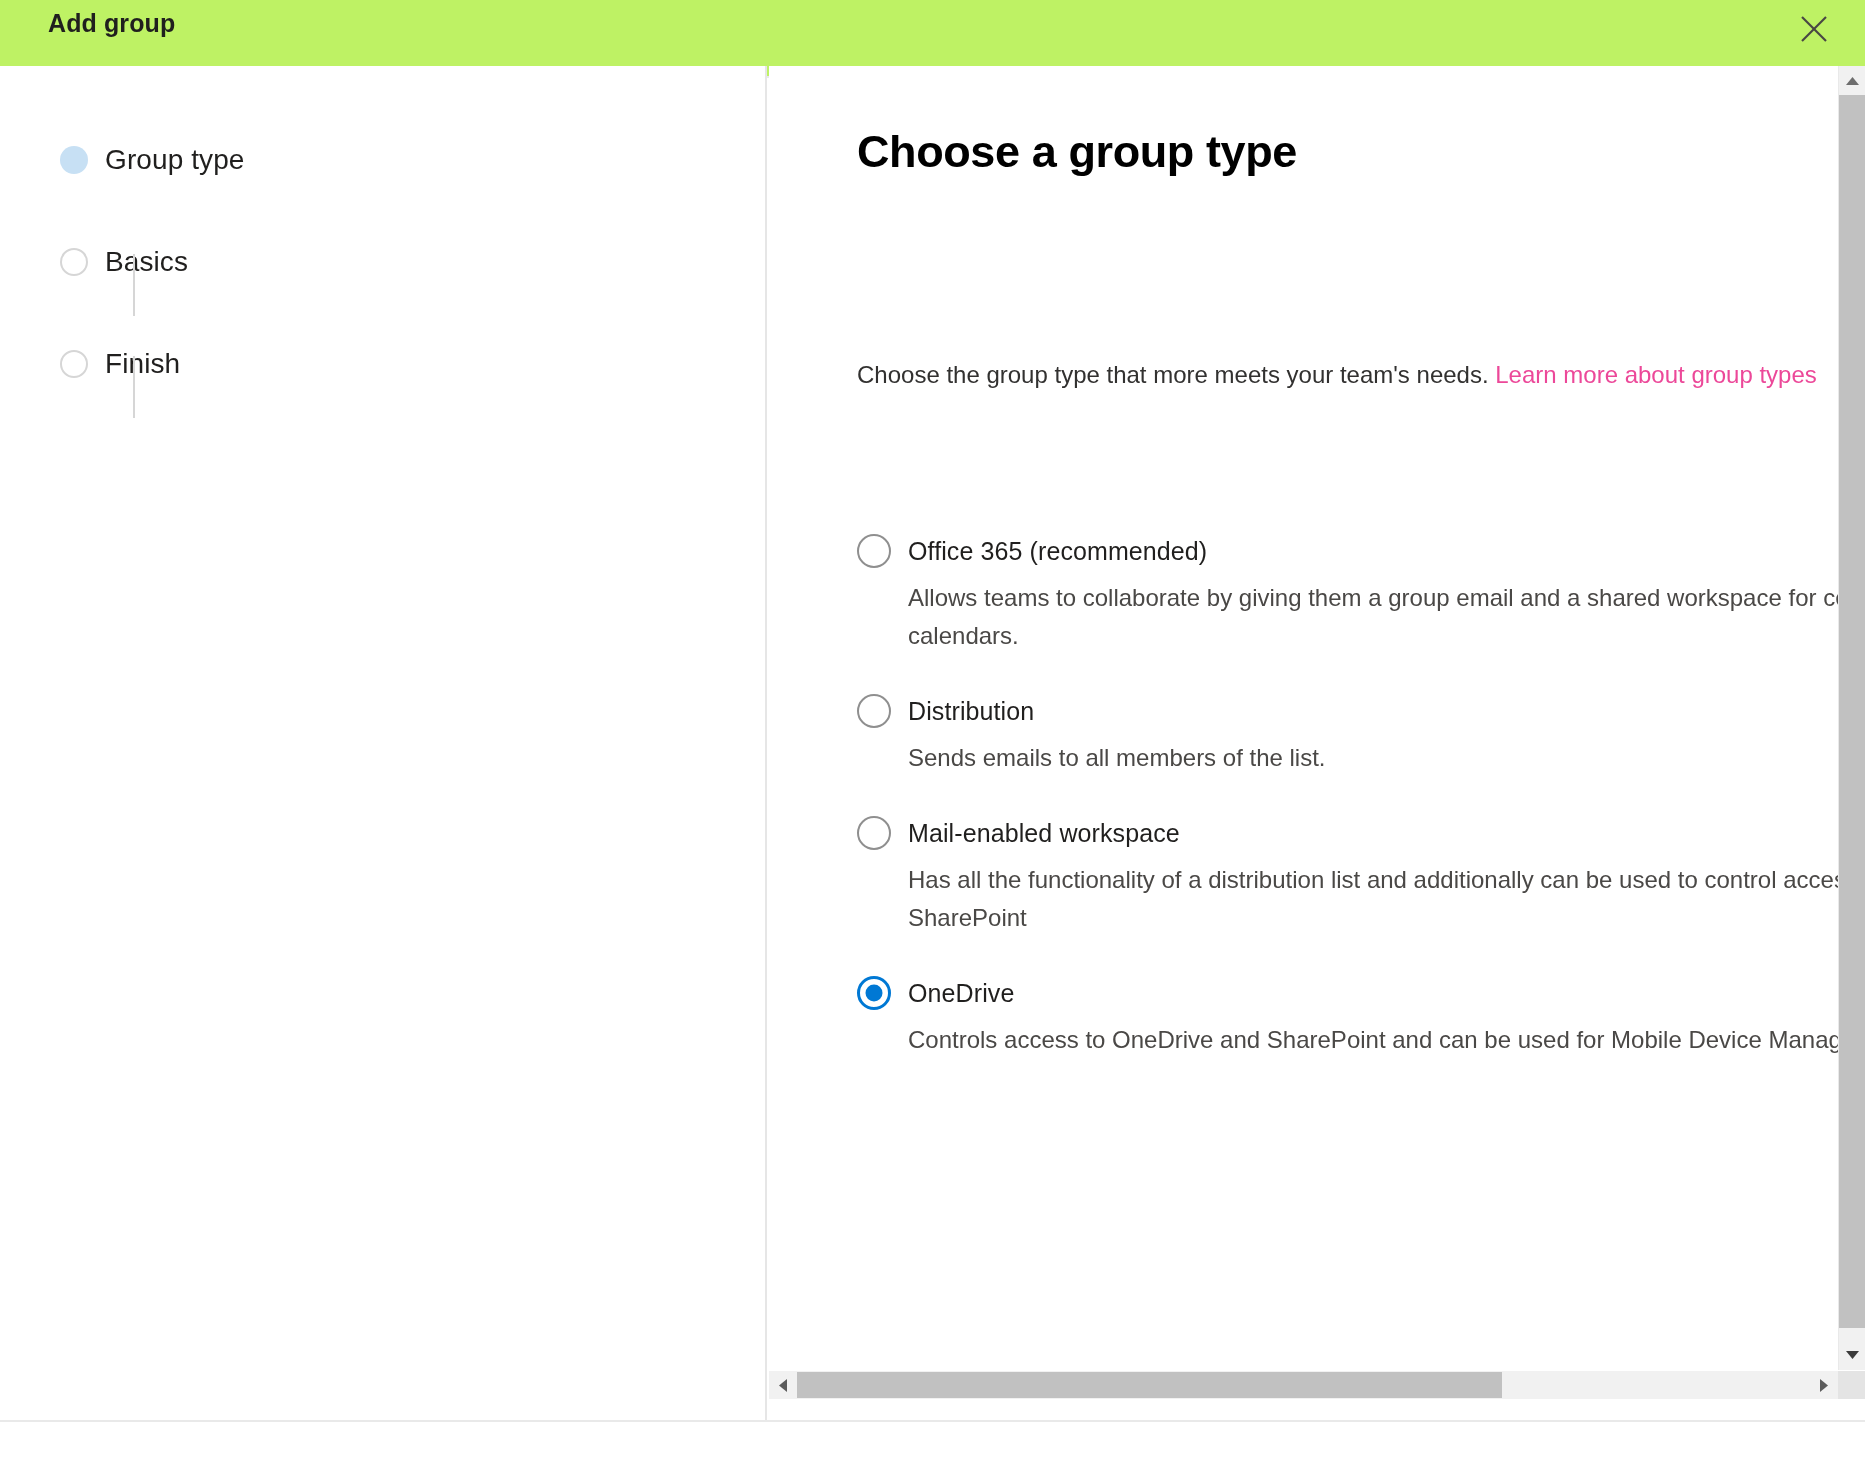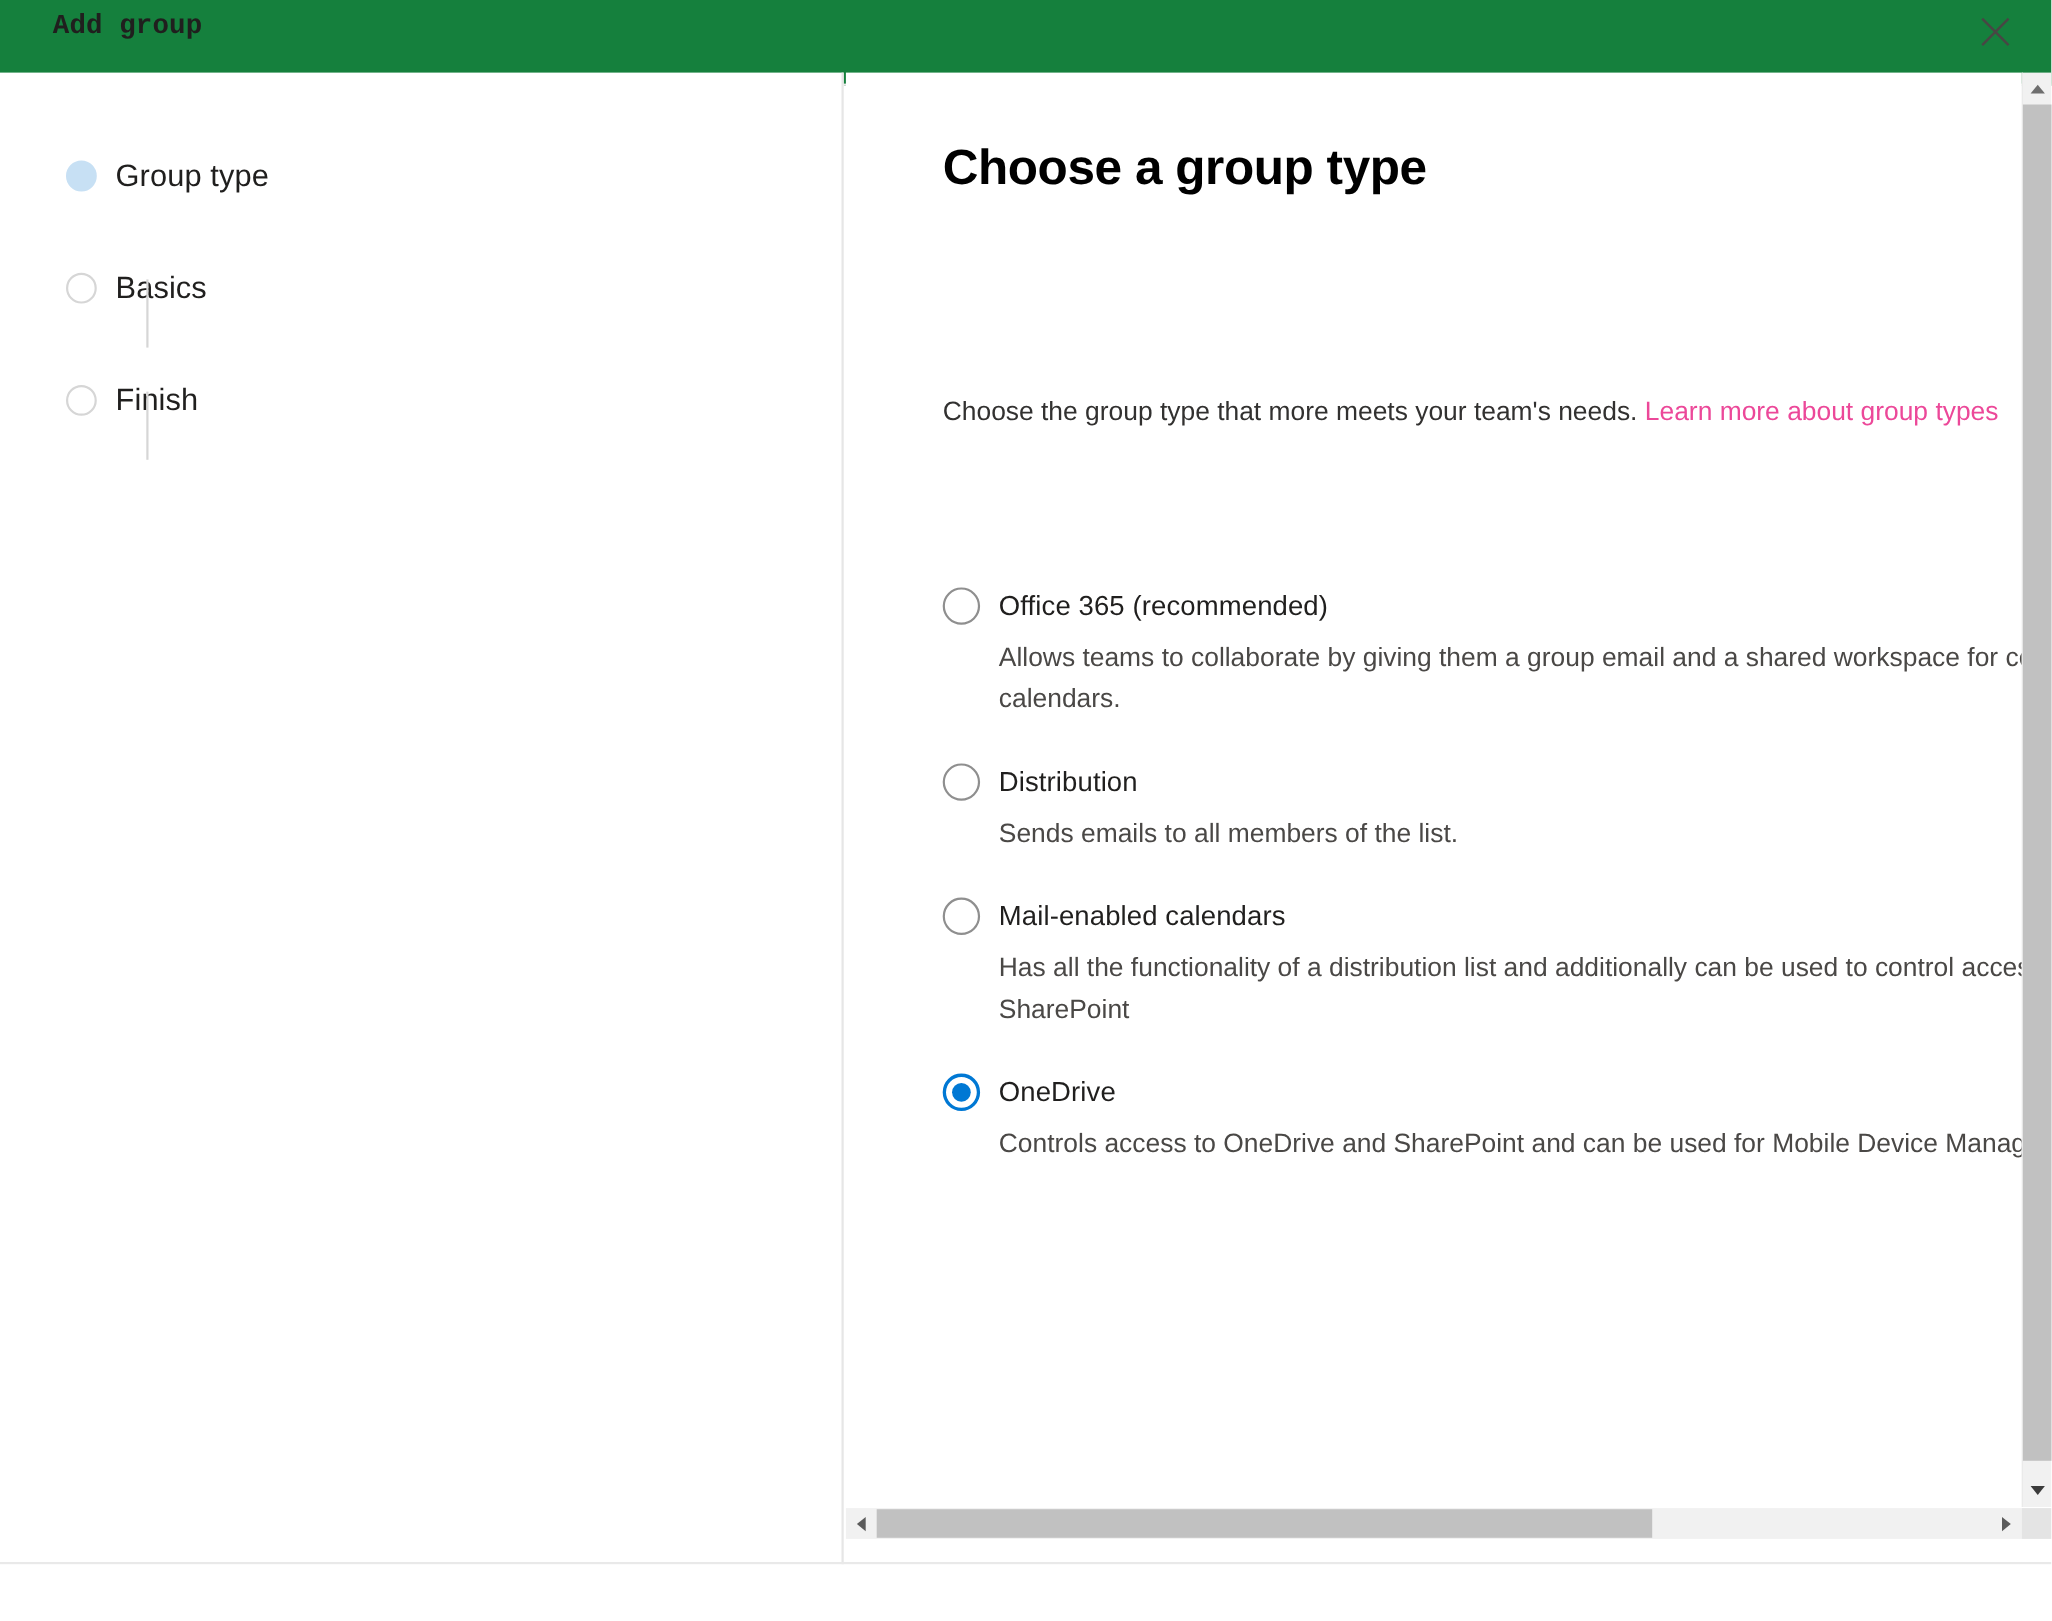--- a/index.html
+++ b/index.html
@@ -20,23 +20,22 @@
     height: 1474px;
     background: #ffffff;
   }
 
   
   .header {
     position: absolute;
     left: 0; top: 0;
     width: 1865px;
     height: 78px;
-    background: #15803d;
+    background: #bef264;
     border-bottom: 2px solid #e9e9e9;
-    font-family: Liberation Mono, monospace;
   }
   .header-title {
     position: absolute;
     left: 48px;
     top: 9px;
     font-size: 25px;
     font-weight: 600;
     letter-spacing: 0.1px;
     color: #201f1e;
     white-space: nowrap;
@@ -377,21 +376,21 @@
             <div class="option-head">
               <span class="radio off"></span>
               <span class="option-label">Distribution</span>
             </div>
             <div class="option-desc">Sends emails to all members of the list.</div>
           </div>
 
           <div class="option">
             <div class="option-head">
               <span class="radio off"></span>
-              <span class="option-label">Mail-enabled calendars</span>
+              <span class="option-label">Mail-enabled workspace</span>
             </div>
             <div class="option-desc">Has all the functionality of a distribution list and additionally can be used to control access to OneDrive and SharePoint</div>
           </div>
 
           <div class="option">
             <div class="option-head">
               <span class="radio on"></span>
               <span class="option-label">OneDrive</span>
             </div>
             <div class="option-desc">Controls access to OneDrive and SharePoint and can be used for Mobile Device Management for Microsoft 365</div>

